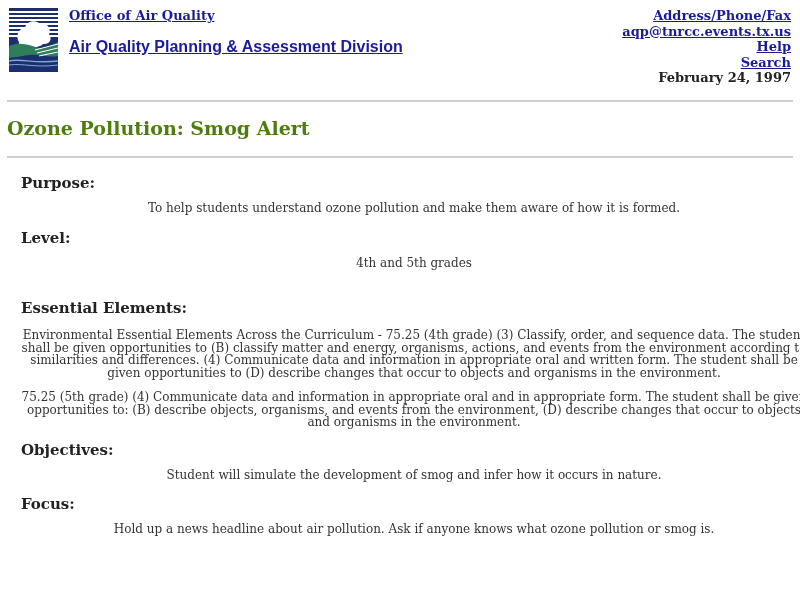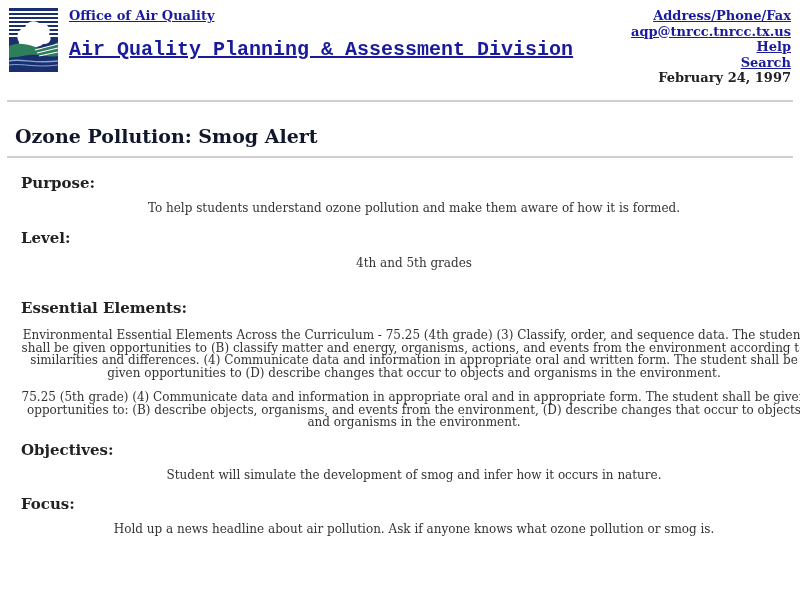--- a/index.html
+++ b/index.html
@@ -15,35 +15,35 @@
     position: absolute; left: 9px; top: 8px; width: 49px; height: 64px;
     background: #1b2f6e; overflow: hidden;
   }
   .logo svg { display: block; }
   .office-link {
     position: absolute; left: 69px; top: 8px;
     font-size: 13px; font-weight: bold; font-family: "DejaVu Serif", serif;
   }
   .division-link {
     position: absolute; left: 69px; top: 38px;
-    font-size: 20px; font-weight: bold; font-family: Liberation Mono, monospace;
+    font-size: 16px; font-weight: bold; font-family: Liberation Sans, sans-serif;
   }
   .right-links {
     position: absolute; right: 9px; top: 8px; text-align: right;
     font-size: 13px; font-weight: bold; line-height: 15.5px;
   }
   .right-links a, .right-links div { display: block; }
   .date { color: #222222; }
   hr.rule {
     position: absolute; left: 7px; width: 786px; margin: 0;
     border: none; height: 2px; background: #cfcfcf;
   }
   .page-title {
-    position: absolute; left: 7px; top: 117px; margin: 8px;
-    font-size: 19px; font-weight: bold; color: #0f172a;
+    position: absolute; left: 7px; top: 117px; margin: 0;
+    font-size: 19px; font-weight: bold; color: #4d7c0f;
   }
   .content { position: absolute; left: 21px; top: 172px; width: 786px; }
   .content h3 {
     margin: 0; font-size: 15px; font-weight: bold; color: #222;
     line-height: 22px;
   }
   .content p {
     margin: 8px 0 8px 0; font-size: 12px; line-height: 12.5px; color: #333; text-align: center;
   }
 </style>
@@ -70,21 +70,21 @@
         <path d="M0 57 C14 55 26 60 49 57" stroke="#7fa8d8" stroke-width="1" fill="none"></path>
       </svg>
     </span>
   </a>
 
   <a class="office-link">Office of Air Quality</a>
   <a class="division-link">Air Quality Planning &amp; Assessment Division</a>
 
   <div class="right-links">
     <a>Address/Phone/Fax</a>
-    <a>aqp@tnrcc.tnrcc.tx.us</a>
+    <a>aqp@tnrcc.events.tx.us</a>
     <a>Help</a>
     <a>Search</a>
     <div class="date">February 24, 1997</div>
   </div>
 </div>
 
 <hr class="rule" style="top:100px;">
 <h2 class="page-title">Ozone Pollution: Smog Alert</h2>
 <hr class="rule" style="top:156px;">
 

